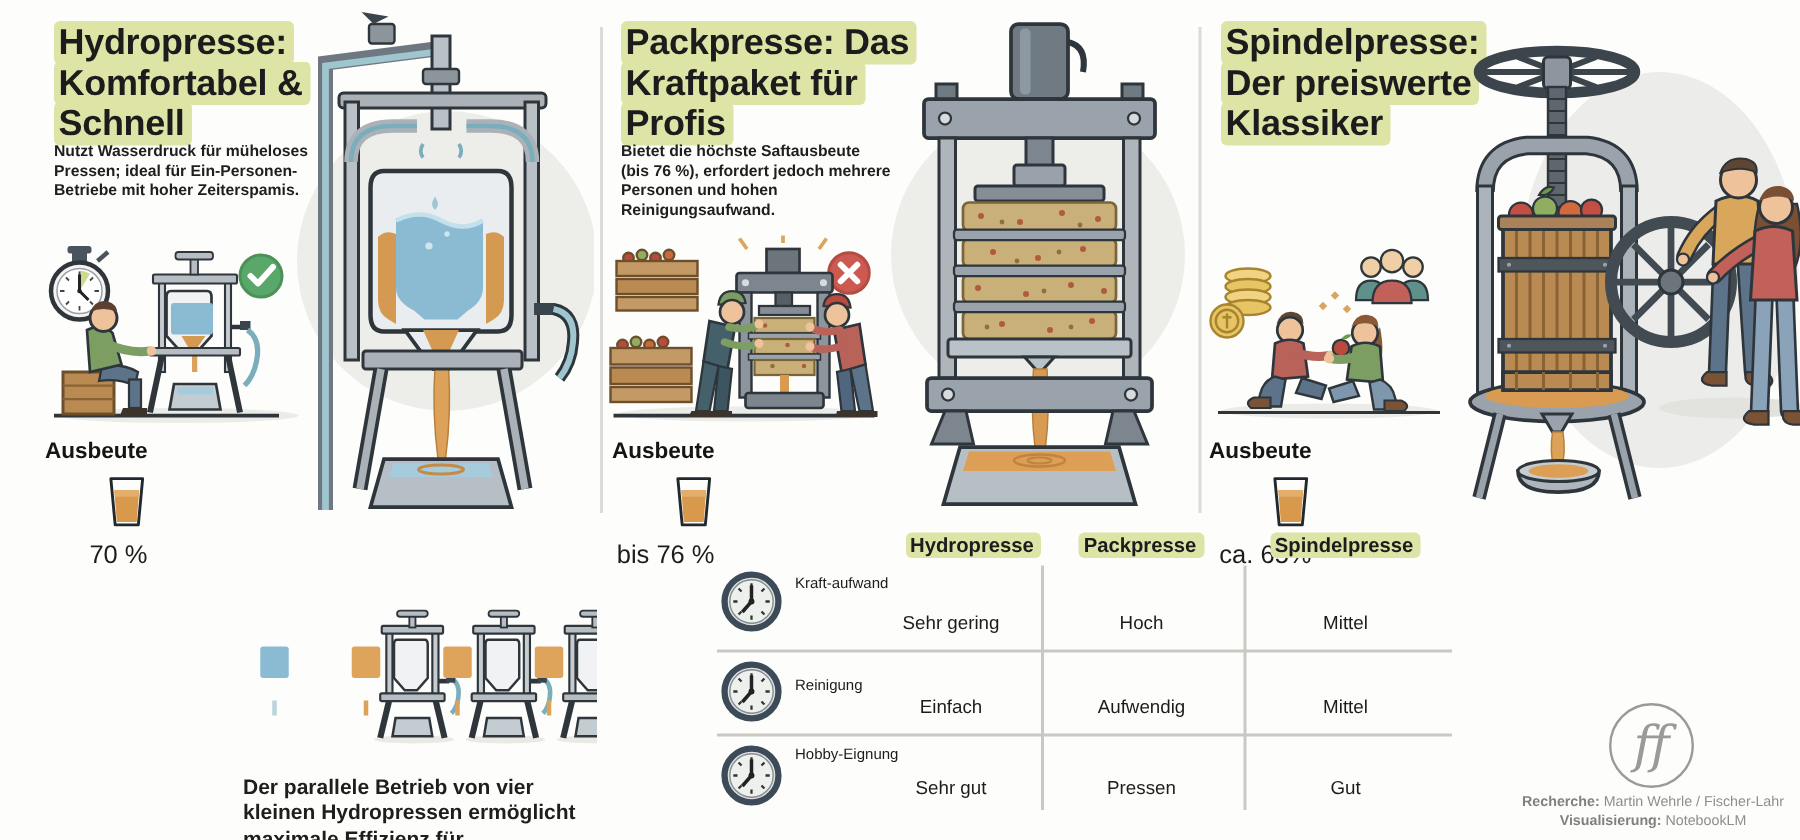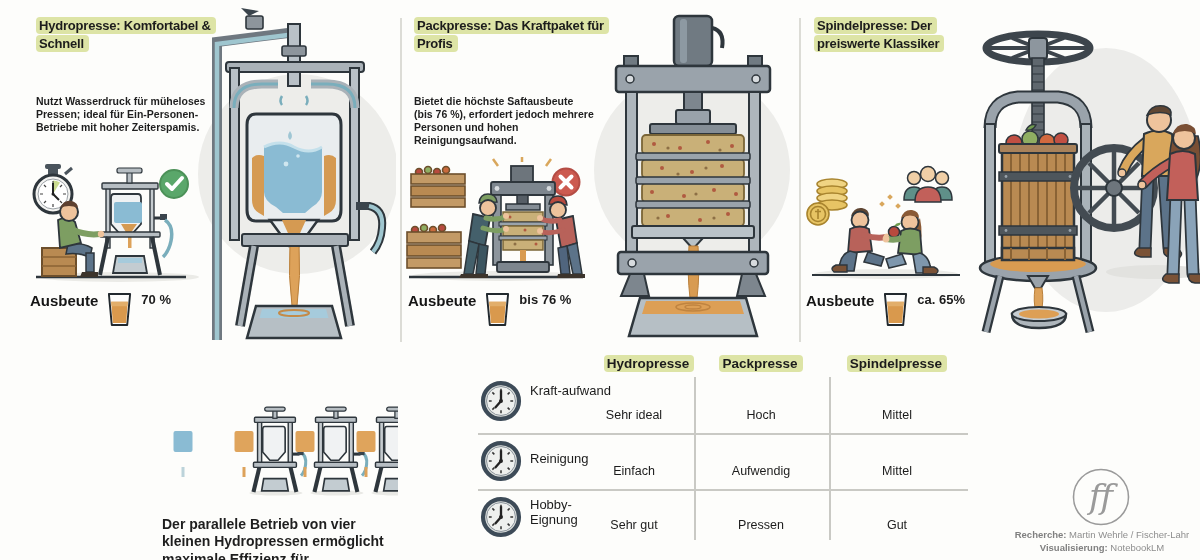--- a/index.html
+++ b/index.html
@@ -1,30 +1,30 @@
 <!DOCTYPE html>
 <html><head>
 <meta charset="utf-8">
 <style>
   html,body{margin:0;padding:0;background:#ffffff;}
   .canvas{position:relative;width:1200px;height:560px;background:#fdfdfb;overflow:hidden;
           font-family:"Liberation Sans",sans-serif;color:#1c1c1c;}
   .abs{position:absolute;}
   .vdiv{position:absolute;width:2px;background:#dcdcd6;}
-  .title{font-weight:bold;font-size:13px;line-height:1.12;letter-spacing:-0.2px;}
+  .title{font-weight:bold;font-size:24px;line-height:1.12;letter-spacing:-0.2px;}
   .hl{background:#dde4a6;padding:1px 5px 1px 3px;border-radius:4px;
       -webkit-box-decoration-break:clone;box-decoration-break:clone;}
   .desc{font-weight:bold;font-size:10.5px;line-height:1.24;color:#1e1e1e;}
-  .yield{display:flex;align-items:flex-start;gap:8px;}
+  .yield{display:flex;align-items:flex-end;gap:8px;flex-direction:column;}
   .yield-label{font-size:15px;font-weight:bold;color:#151515;}
-  .yield-value{font-size:13px;font-weight:bold;}
+  .yield-value{font-size:17px;font-weight:normal;}
   .stit{font-weight:bold;font-size:14.5px;line-height:1.45;white-space:nowrap;}
   .th{position:absolute;top:0;font-size:13.5px;font-weight:bold;text-align:center;width:130px;}
   .tcell{position:absolute;font-size:12.5px;text-align:center;width:124px;}
-  .trowlab{position:absolute;font-size:13px;line-height:1.15;width:82px;}
+  .trowlab{position:absolute;font-size:10px;line-height:1.15;width:82px;}
   .gridv{position:absolute;width:1.5px;background:#c9c9c4;}
   .gridh{position:absolute;height:1.5px;background:#c9c9c4;}
   .credits{position:absolute;left:1002px;top:529px;width:200px;text-align:center;
            font-size:9.5px;line-height:1.35;color:#8e8e8e;}
   .credits b{color:#808080;}
   svg{display:block;}
 </style>
 </head>
 <body>
 
@@ -508,21 +508,21 @@
 
     <div class="gridv" style="left:216px;top:21px;height:163px"></div>
     <div class="gridv" style="left:351px;top:21px;height:163px"></div>
     <div class="gridh" style="left:0;top:77px;width:490px"></div>
     <div class="gridh" style="left:0;top:133px;width:490px"></div>
 
     <svg class="abs" style="left:2px;top:24px" width="42" height="42" viewBox="0 0 36 36">
         <use href="#clk"></use>
       </svg>
     <div class="trowlab" style="left:52px;top:28px">Kraft-aufwand</div>
-    <div class="tcell" style="left:94px;top:52px">Sehr ideal</div>
+    <div class="tcell" style="left:94px;top:52px">Sehr gering</div>
     <div class="tcell" style="left:221px;top:52px">Hoch</div>
     <div class="tcell" style="left:357px;top:52px">Mittel</div>
 
     <svg class="abs" style="left:2px;top:84px" width="42" height="42" viewBox="0 0 36 36">
         <use href="#clk"></use>
       </svg>
     <div class="trowlab" style="left:52px;top:96px">Reinigung</div>
     <div class="tcell" style="left:94px;top:108px">Einfach</div>
     <div class="tcell" style="left:221px;top:108px">Aufwendig</div>
     <div class="tcell" style="left:357px;top:108px">Mittel</div>

